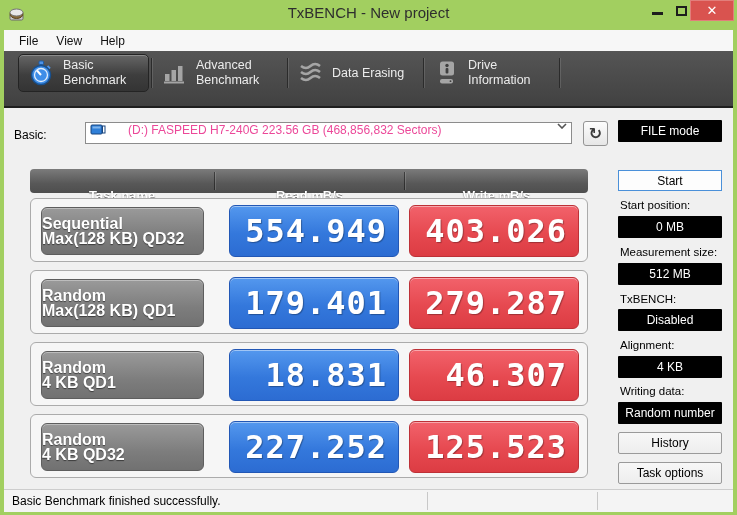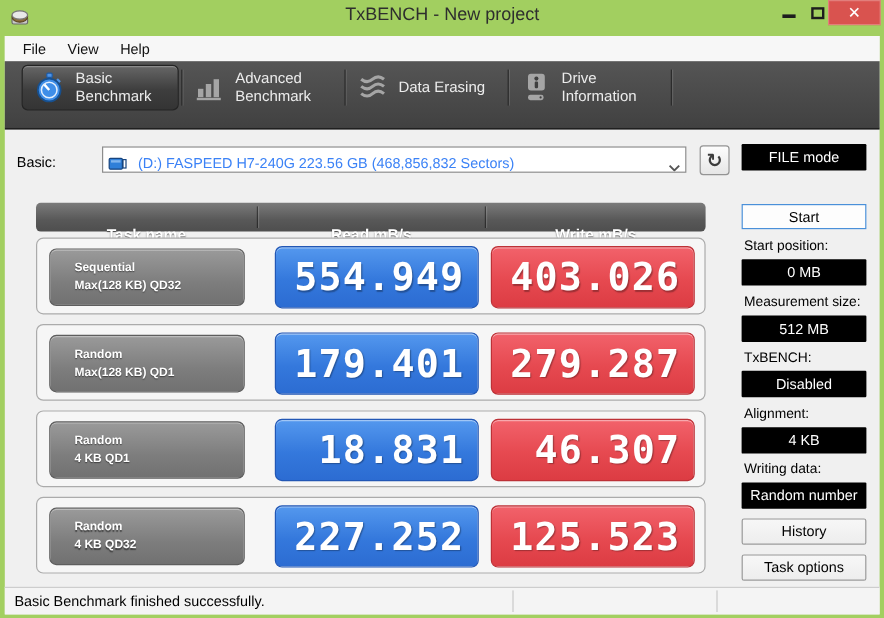--- a/index.html
+++ b/index.html
@@ -35,33 +35,33 @@
   .toolbar{height:57px;background:linear-gradient(180deg,#555 0%,#474747 70%,#414141 100%);border-bottom:2px solid #1f1f1f;display:flex;align-items:stretch;padding:3px 0 14px 14px;}
   .tab{width:131px;display:flex;align-items:center;gap:9px;padding-left:9px;color:#ececec;font-size:12.5px;line-height:15px;cursor:default;}
   .tab.selected{border:1px solid #242424;border-radius:5px;background:linear-gradient(180deg,#666 0%,#3e3e3e 55%,#343434 100%);box-shadow:inset 0 1px 0 rgba(255,255,255,.25);}
   .tab-sep{width:1px;background:#2b2b2b;box-shadow:1px 0 0 rgba(255,255,255,.12);margin:4px 2px;}
   .tab-label{display:flex;flex-direction:column;}
 
   .main{position:relative;flex:1;}
 
   
   .drive-label{position:absolute;left:10px;top:20px;font-size:12px;color:#000;}
-  .combo{position:absolute;left:81px;top:14px;width:487px;height:22px;background:#fff;border:1px solid #8c8c8c;display:flex;align-items:flex-end;padding:0 4px;font-size:12px;color:#3b82f6;gap:9px;}
+  .combo{position:absolute;left:81px;top:14px;width:487px;height:22px;background:#fff;border:1px solid #8c8c8c;display:flex;align-items:flex-start;padding:0 4px;font-size:12px;color:#ec4899;gap:22px;}
   .combo .text{flex:1;white-space:nowrap;overflow:hidden;}
   .refresh-btn{position:absolute;left:579px;top:13px;width:25px;height:25px;background:linear-gradient(#fdfdfd,#e6e6e6);border:1px solid #949494;border-radius:3px;display:flex;align-items:center;justify-content:center;font-size:16px;font-weight:bold;color:#3c3c3c;font-family:"DejaVu Sans",sans-serif;}
 
   
   .tbl-header{position:absolute;left:26px;top:61px;width:558px;height:24px;border-radius:4px;background:linear-gradient(180deg,#7b7b7b,#585858 60%,#4e4e4e);display:flex;align-items:stretch;}
   .tbl-header .cell{display:flex;align-items:center;justify-content:center;color:#fff;font-size:13px;font-weight:bold;text-shadow:0 1px 1px rgba(0,0,0,.6);margin-top:26px;}
   .hc0{width:184px;} .hc1{width:189px;} .hc2{flex:1;}
   .hdr-sep{width:1px;background:rgba(0,0,0,.45);box-shadow:1px 0 0 rgba(255,255,255,.15);margin:3px 0;}
 
   .rows{position:absolute;left:26px;top:90px;width:558px;}
   .row{position:relative;height:64px;margin-bottom:8px;background:#f6f6f6;border:1px solid #ababab;border-radius:6px;}
-  .task-btn{position:absolute;left:10px;top:8px;width:163px;height:48px;border-radius:6px;border:1px solid #5e5e5e;background:linear-gradient(180deg,#9a9a9a,#7d7d7d 60%,#717171);box-shadow:inset 0 1px 0 rgba(255,255,255,.35);display:flex;flex-direction:column;justify-content:center;padding-left:20px;color:#fff;font-size:10px;font-weight:bold;line-height:15px;text-shadow:0 1px 1px rgba(0,0,0,.5);}
+  .task-btn{position:absolute;left:10px;top:8px;width:163px;height:48px;border-radius:6px;border:1px solid #5e5e5e;background:linear-gradient(180deg,#9a9a9a,#7d7d7d 60%,#717171);box-shadow:inset 0 1px 0 rgba(255,255,255,.35);display:flex;flex-direction:column;justify-content:center;padding-left:0;color:#fff;font-size:16px;font-weight:bold;line-height:15px;text-shadow:0 1px 1px rgba(0,0,0,.5);}
   .val-btn{position:absolute;top:6px;width:170px;height:52px;border-radius:6px;display:flex;align-items:center;justify-content:flex-end;padding-right:11px;color:#fff;font-family:"DejaVu Sans Mono","Liberation Mono",monospace;font-weight:bold;font-size:32px;letter-spacing:1px;text-shadow:1px 1px 1px rgba(0,0,0,.3);}
   .val-read{left:198px;background:linear-gradient(180deg,#5498ee,#3478dc 55%,#2c6cd2);border:1px solid #2257b5;box-shadow:inset 0 1px 0 rgba(255,255,255,.45);}
   .val-write{left:378px;background:linear-gradient(180deg,#f2626b,#e64950 55%,#dc3c43);border:1px solid #bd3137;box-shadow:inset 0 1px 0 rgba(255,255,255,.45);}
 
   
   .sidebar{position:absolute;left:614px;top:12px;width:104px;}
   .black-box{height:22px;background:var(--box_black);color:#fff;font-size:12px;display:flex;align-items:center;justify-content:center;border-radius:1px;}
   .sb-label{font-size:11.5px;color:#000;height:13px;padding-left:2px;}
   .start-btn{height:21px;margin-top:28px;background:#fdfdfd;border:1px solid var(--start_blue);color:#000;font-size:12px;display:flex;align-items:center;justify-content:center;}
   .gray-btn{height:22px;background:linear-gradient(#f7f7f7,#ededed);border:1px solid #9a9a9a;border-radius:2px;color:#000;font-size:12px;display:flex;align-items:center;justify-content:center;}

